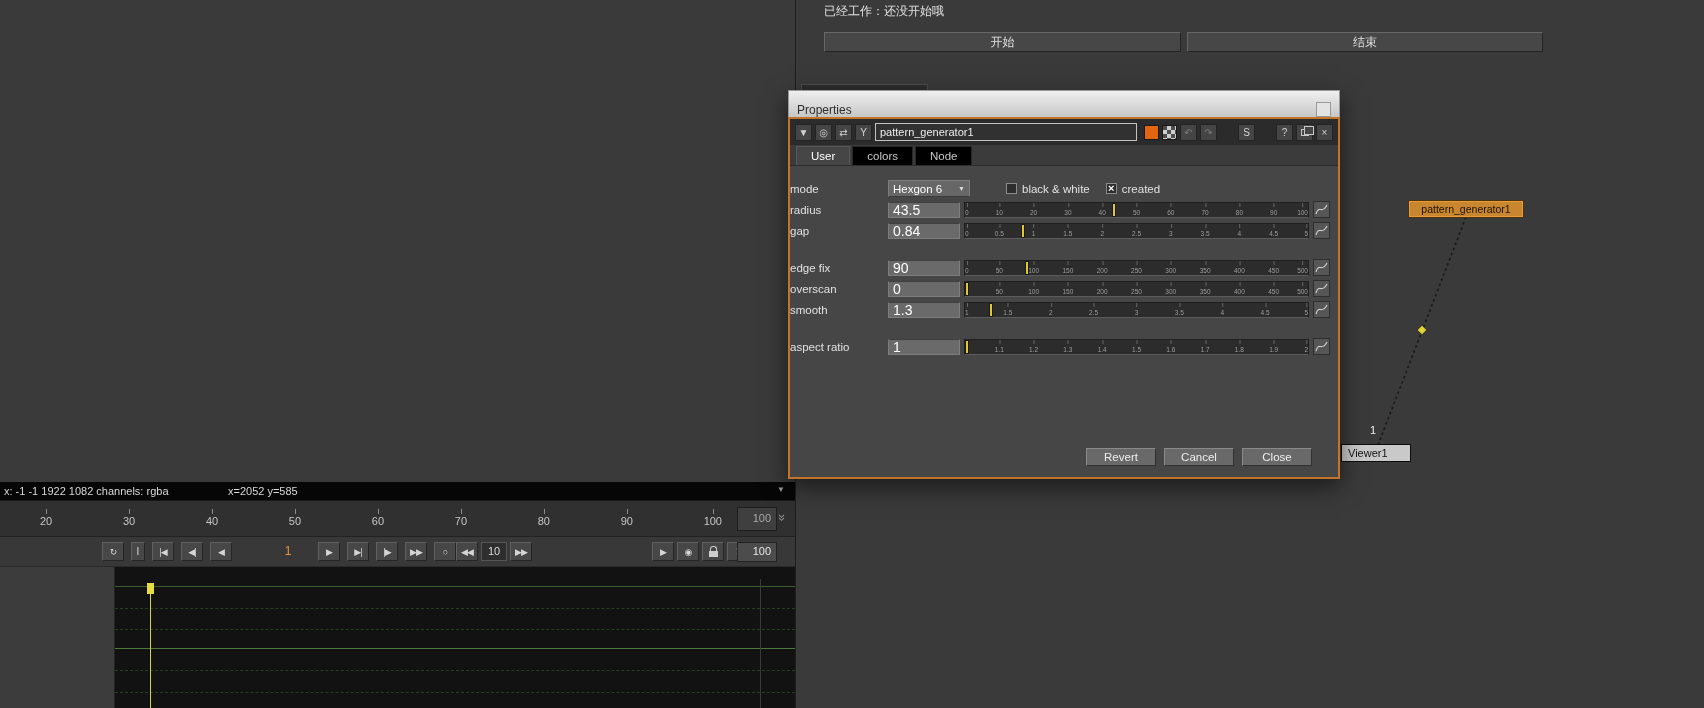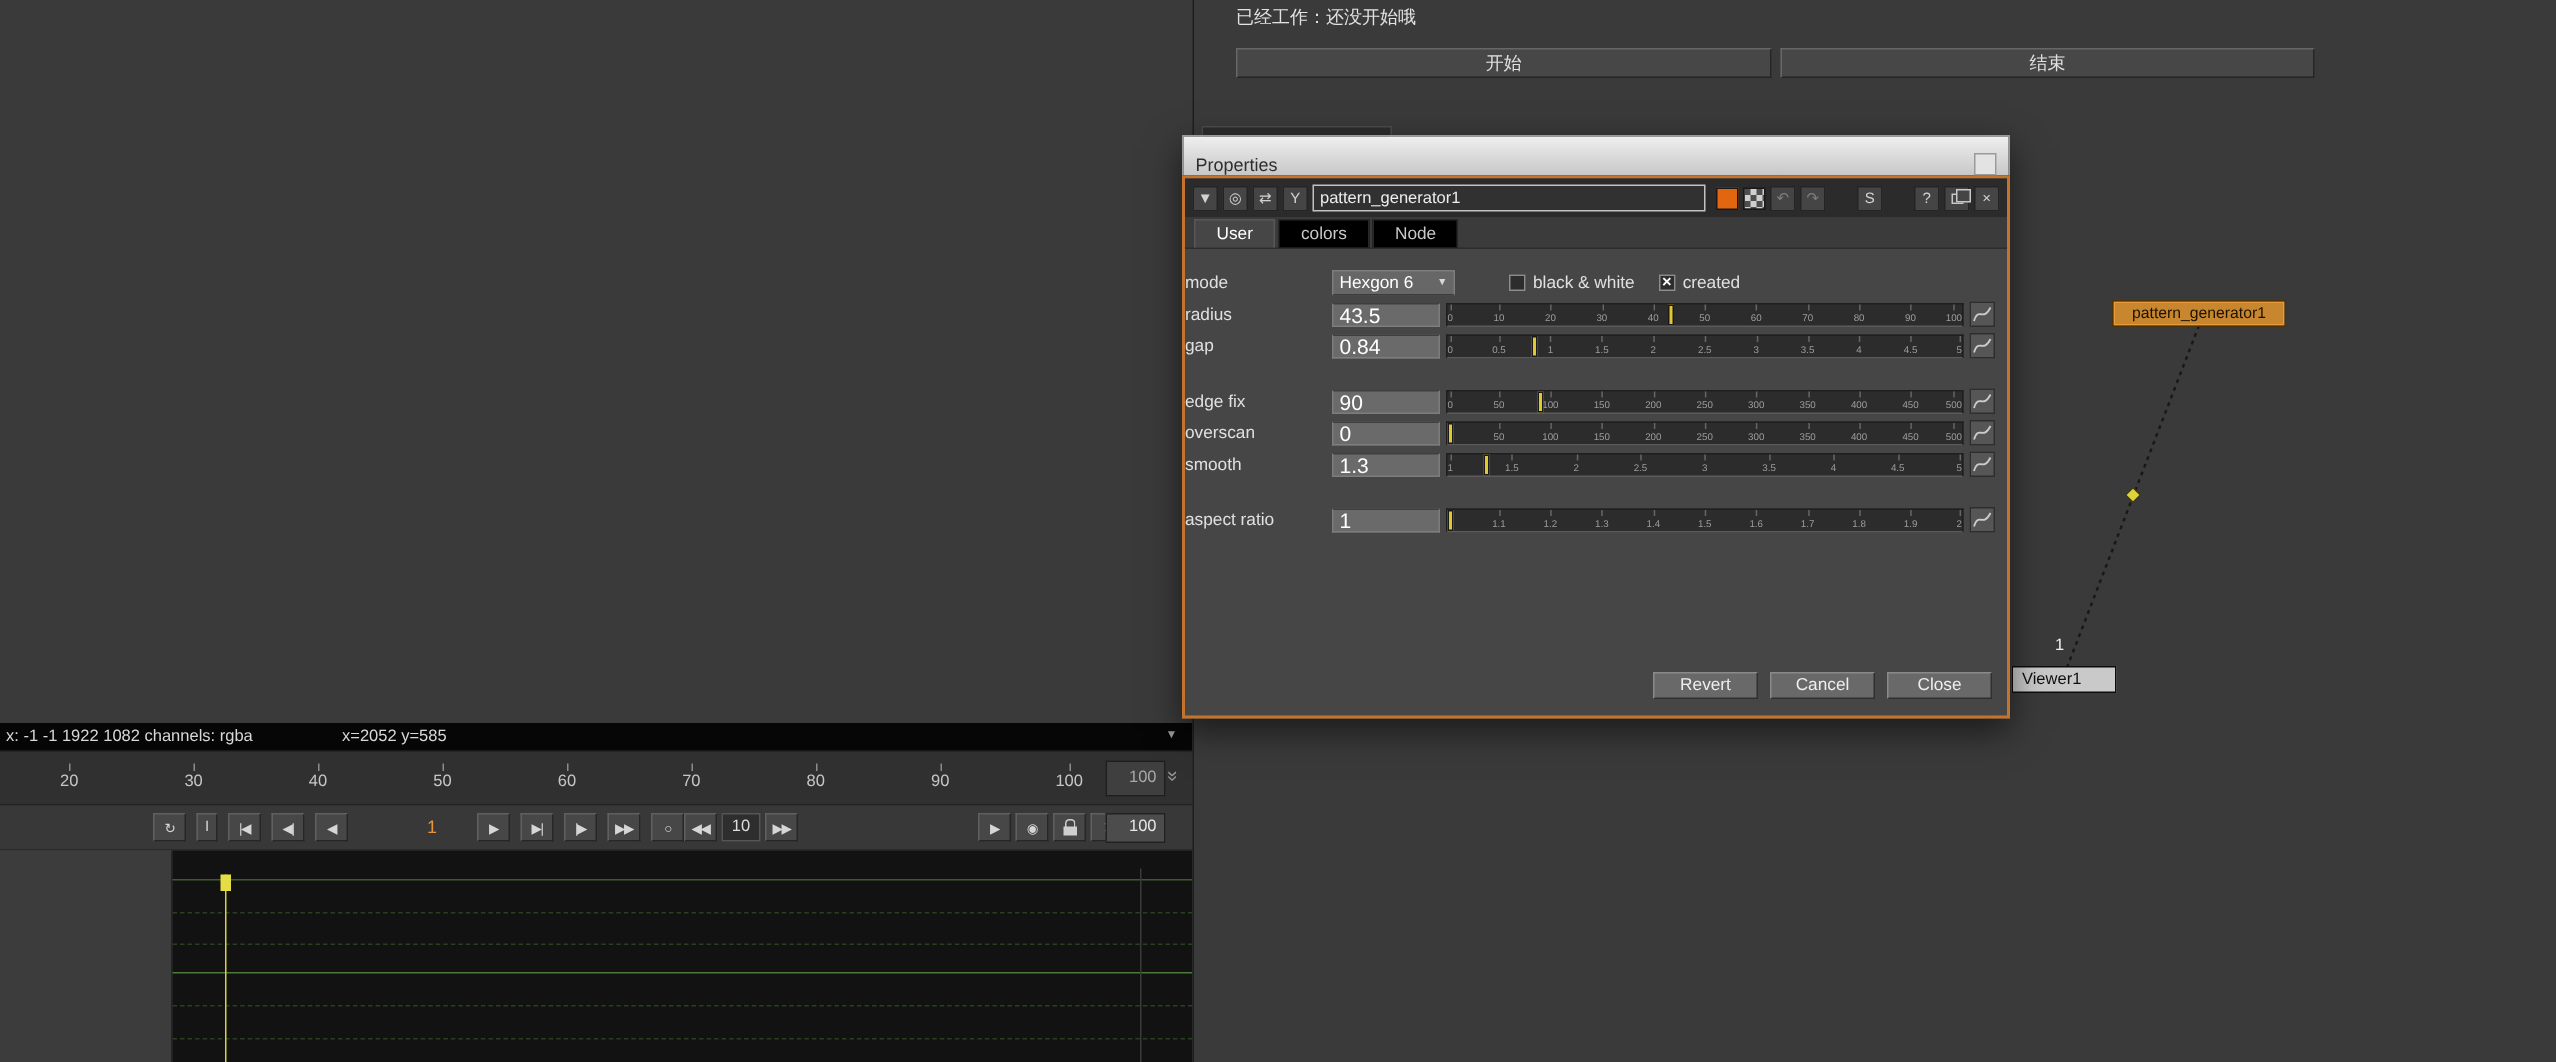--- a/index.html
+++ b/index.html
@@ -146,21 +146,21 @@
     border-bottom-color:#3c3c3c; color:#fff; font-size:11.5px; display:flex;
     align-items:center; padding:0 4px; cursor:pointer; flex:none; }
   .dd-arrow { margin-left:auto; font-size:7px; color:#d8d8d8; }
   .nk-check { display:flex; align-items:center; gap:5px; font-size:11.5px; color:#e0e0e0; cursor:pointer; }
   .nk-check .box { width:11px; height:11px; background:#2d2d2d; border:1px solid #8c8c8c;
     font-size:11px; font-weight:bold; color:#fff; line-height:9px; text-align:center; }
   #check-bw { margin-left:36px; }
   #check-inv { margin-left:16px; }
 
   #credit { margin:39px 0 0 40px; font-size:11.5px; color:#cccccc; }
-  #pp-buttons { position:absolute; right:10px; bottom:8px; display:flex; gap:8px; }
+  #pp-buttons { position:absolute; right:26px; bottom:8px; display:flex; gap:8px; }
   .pp-btn { width:70px; height:18px; background:#696969; border:1px solid;
     border-color:#8a8a8a #303030 #303030 #8a8a8a; color:#eeeeee; font-size:11.5px;
     text-align:center; line-height:16px; cursor:pointer; }
 </style>
 </head>
 <body>
 
 <div id="root">
 
   <div id="viewer-pane">

